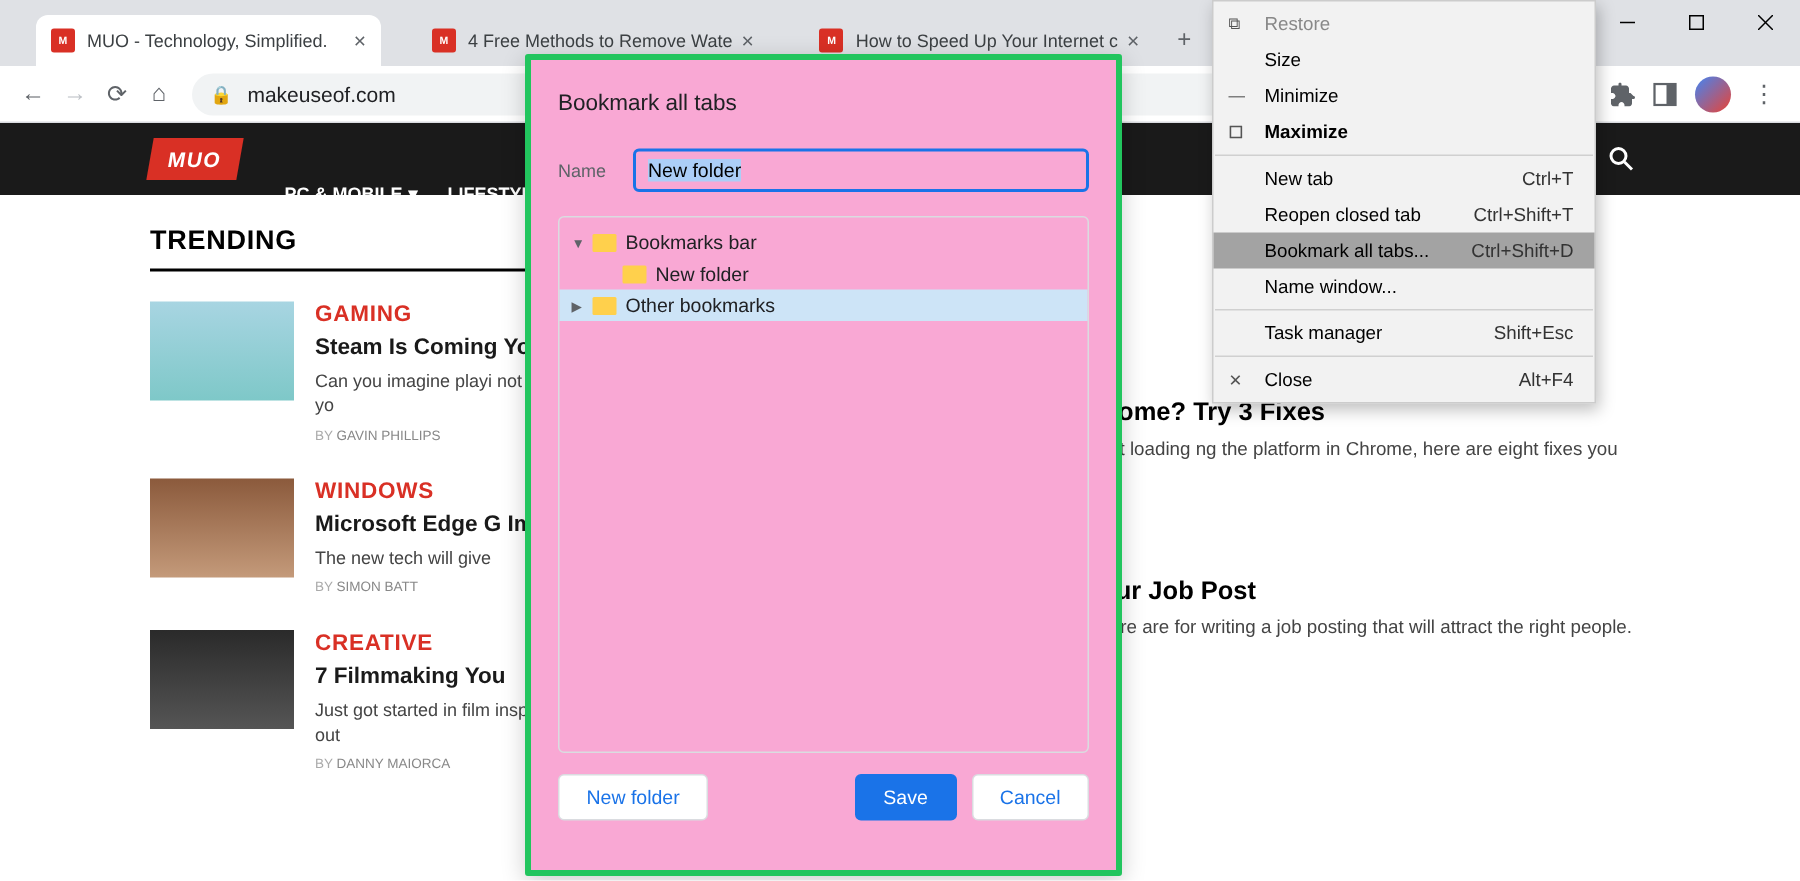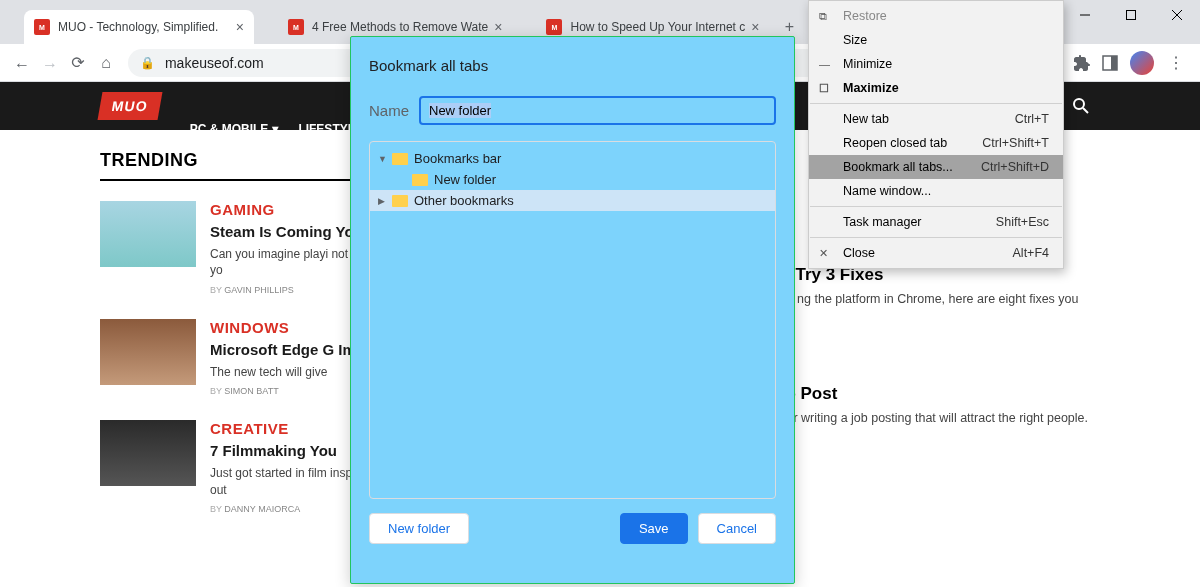--- a/index.html
+++ b/index.html
@@ -46,24 +46,24 @@
 .atitle { font-size: 15px; font-weight: bold; color: #1a1a1a; margin: 4px 0; line-height:1.3;}
 .aexcerpt { font-size: 12px; color: #444; line-height: 1.4; }
 .byline { font-size: 9px; color: #888; margin-top: 6px; }
 .byline .by { color:#aaa; }
 .r-article { margin-bottom: 28px; }
 .r-title { font-size: 17px; font-weight: bold; line-height: 1.3; margin-bottom: 6px; }
 .r-excerpt { font-size: 12.5px; color: #444; }
 .r-by { font-size:9px; color:#888; margin-top:8px;}
 
 
-.dialog { position: absolute; left: 350px; top: 36px; width: 445px; height: 548px; background: #7dd3fc; border: 1px solid #22c55e; box-shadow: 0 4px 16px rgba(0,0,0,0.2); z-index: 50; padding: 20px 18px 16px; border-radius: 2px; }
+.dialog { position: absolute; left: 350px; top: 36px; width: 398px; height: 548px; background: #f9a8d4; border: 4px solid #22c55e; box-shadow: 0 4px 16px rgba(0,0,0,0.2); z-index: 50; padding: 20px 18px 16px; border-radius: 2px; }
 .dtitle { font-size: 15px; color: #202124; margin-bottom: 22px; }
 .namerow { display: flex; align-items: center; margin-bottom: 16px; }
-.namelabel { font-size: 15px; color: #5f6368; width: 50px; }
+.namelabel { font-size: 12px; color: #5f6368; width: 50px; }
 .nameinput { flex: 1; border: 2px solid #1a73e8; border-radius: 4px; padding: 5px 8px; font-size: 13px; }
 .nameinput .sel { background: #accef7; }
 .tree { border: 1px solid #dadce0; border-radius: 4px; height: 358px; padding: 6px 0; font-size: 13px; color: #202124; }
 .treenode { display: flex; align-items: center; padding: 3px 8px; }
 .treenode.sel { background: #cde4f7; }
 .expander { width: 14px; font-size: 9px; color: #5f6368; }
 .foldericon { width: 16px; height: 12px; background: #ffd04c; border-radius: 1px; margin-right: 6px; }
 .indent1 { padding-left: 28px; }
 .dbtns { display: flex; justify-content: space-between; margin-top: 14px; }
 .btn { border: 1px solid #dadce0; background: #fff; color: #1a73e8; font-size: 13px; padding: 7px 18px; border-radius: 4px; }

